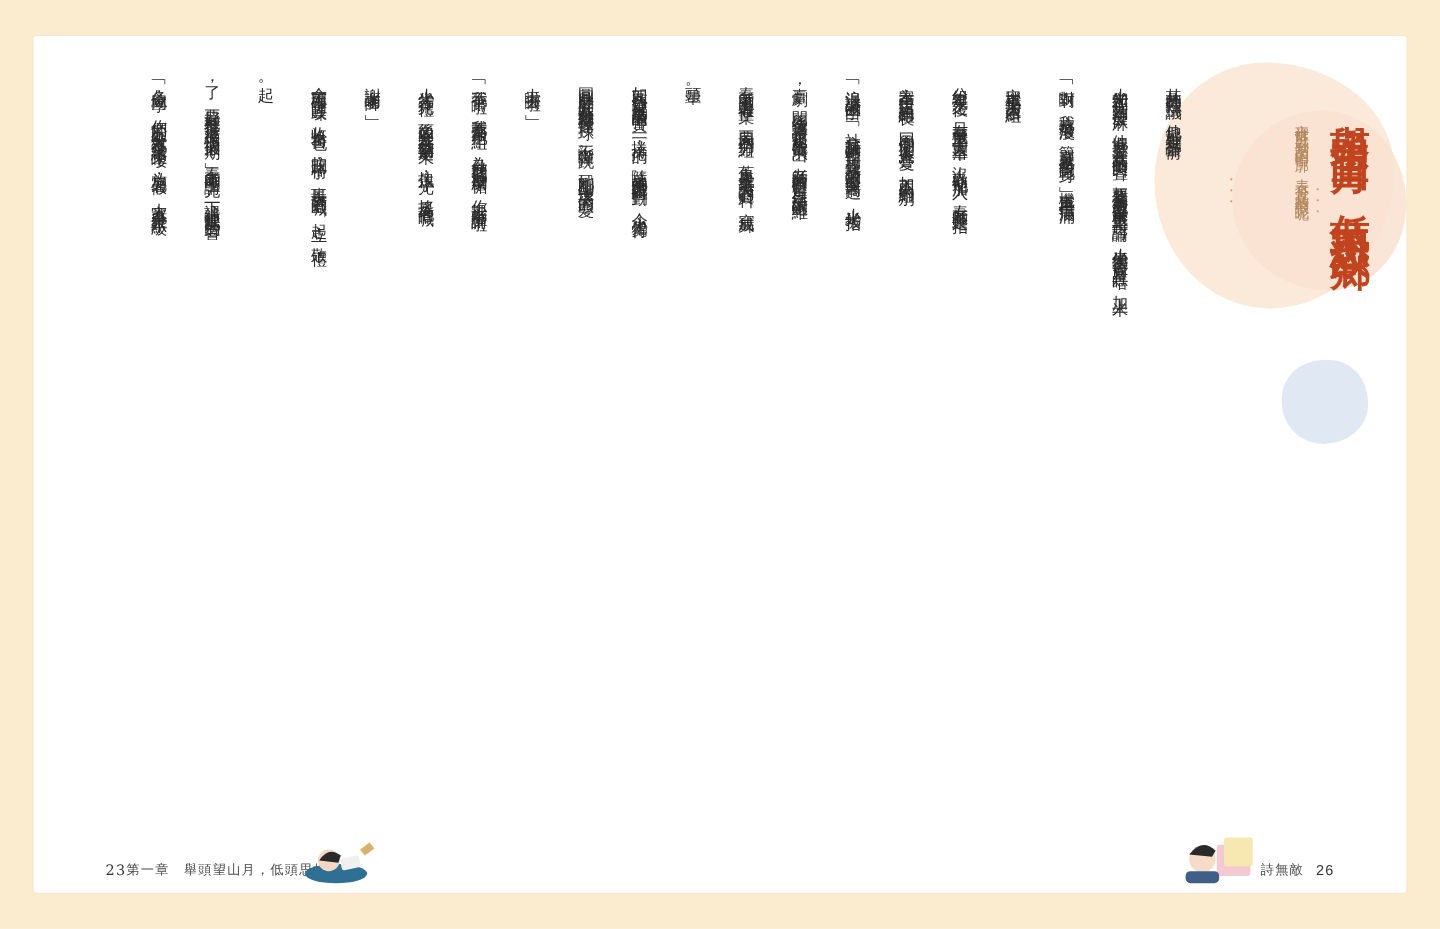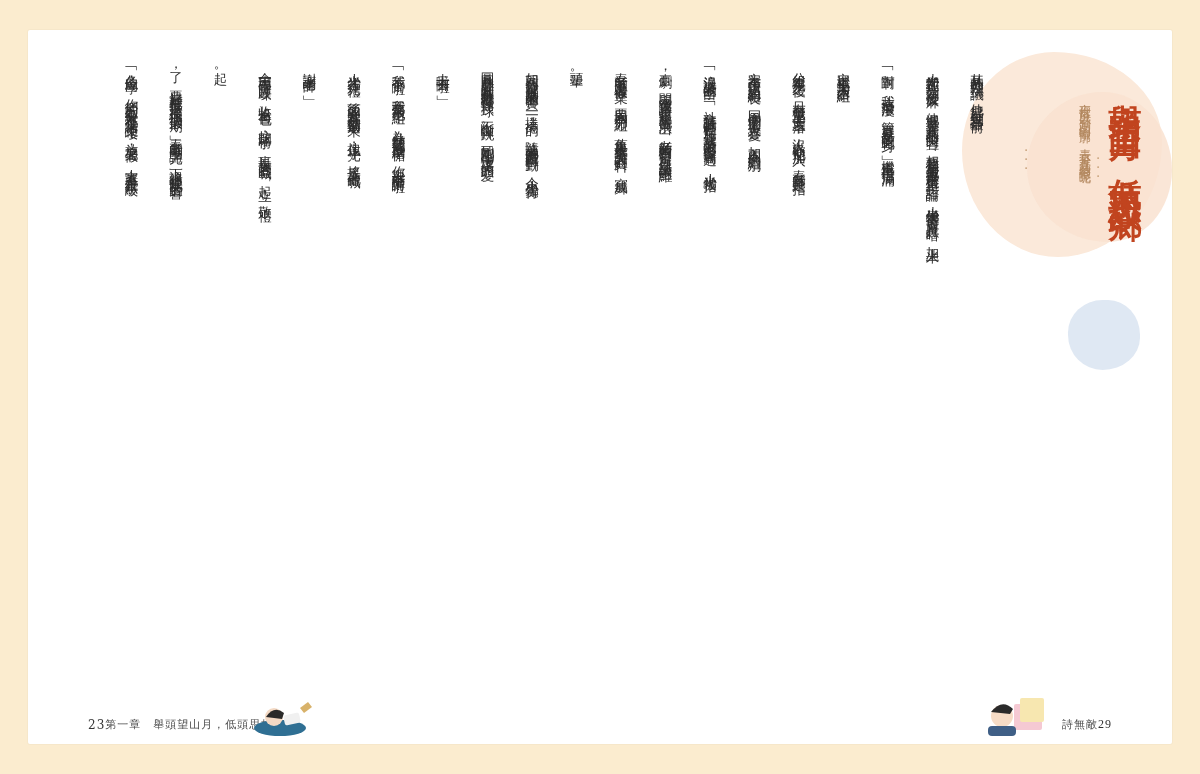--- a/index.html
+++ b/index.html
@@ -142,22 +142,22 @@
     font-size: 11px;
     color: #4a4a4a;
     letter-spacing: 1px;
   }
   .footer-right {
     position: absolute;
     right: 88px;
     bottom: 42px;
     display: flex;
     align-items: center;
-    gap: 0;
-    font-family: Liberation Serif, serif;
+    gap: 10px;
+    font-family: Liberation Sans, sans-serif;
     font-size: 11px;
     color: #4a4a4a;
     letter-spacing: 1px;
   }
   .pgnum { font-size: 12px; color: #333; }
 
   .deco-left {
     position: absolute;
     left: 250px;
     bottom: 36px;
@@ -212,21 +212,21 @@
       <div class="col" style="left: 54.5px; height: 600px;">「各位同學，你們的五年級就在今天結束嘍！放完暑假，大家就升上六年級</div>
     </div>
 
   <div class="footer-left">
     <span class="pgnum">23</span>
     <span>第一章　舉頭望山月，低頭思故鄉</span>
   </div>
 
   <div class="footer-right">
     <span>詩無敵</span>
-    <span class="pgnum">29</span>
+    <span class="pgnum">26</span>
   </div>
 
   <div class="deco-left">
     <svg width="70" height="48" viewBox="0 0 70 48">
       <ellipse cx="30" cy="38" rx="26" ry="8" fill="#2f6f93"></ellipse>
       <circle cx="24" cy="27" r="9" fill="#f3d9c4"></circle>
       <path d="M16 27 q8 -12 18 -4 l-2 6 z" fill="#2a2a2a"></path>
       <rect x="34" y="24" width="16" height="10" rx="2" fill="#f0f0f0" transform="rotate(-12 42 29)"></rect>
       <path d="M50 18 l8 -6 l4 5 l-8 6 z" fill="#d8b26a"></path>
     </svg>

